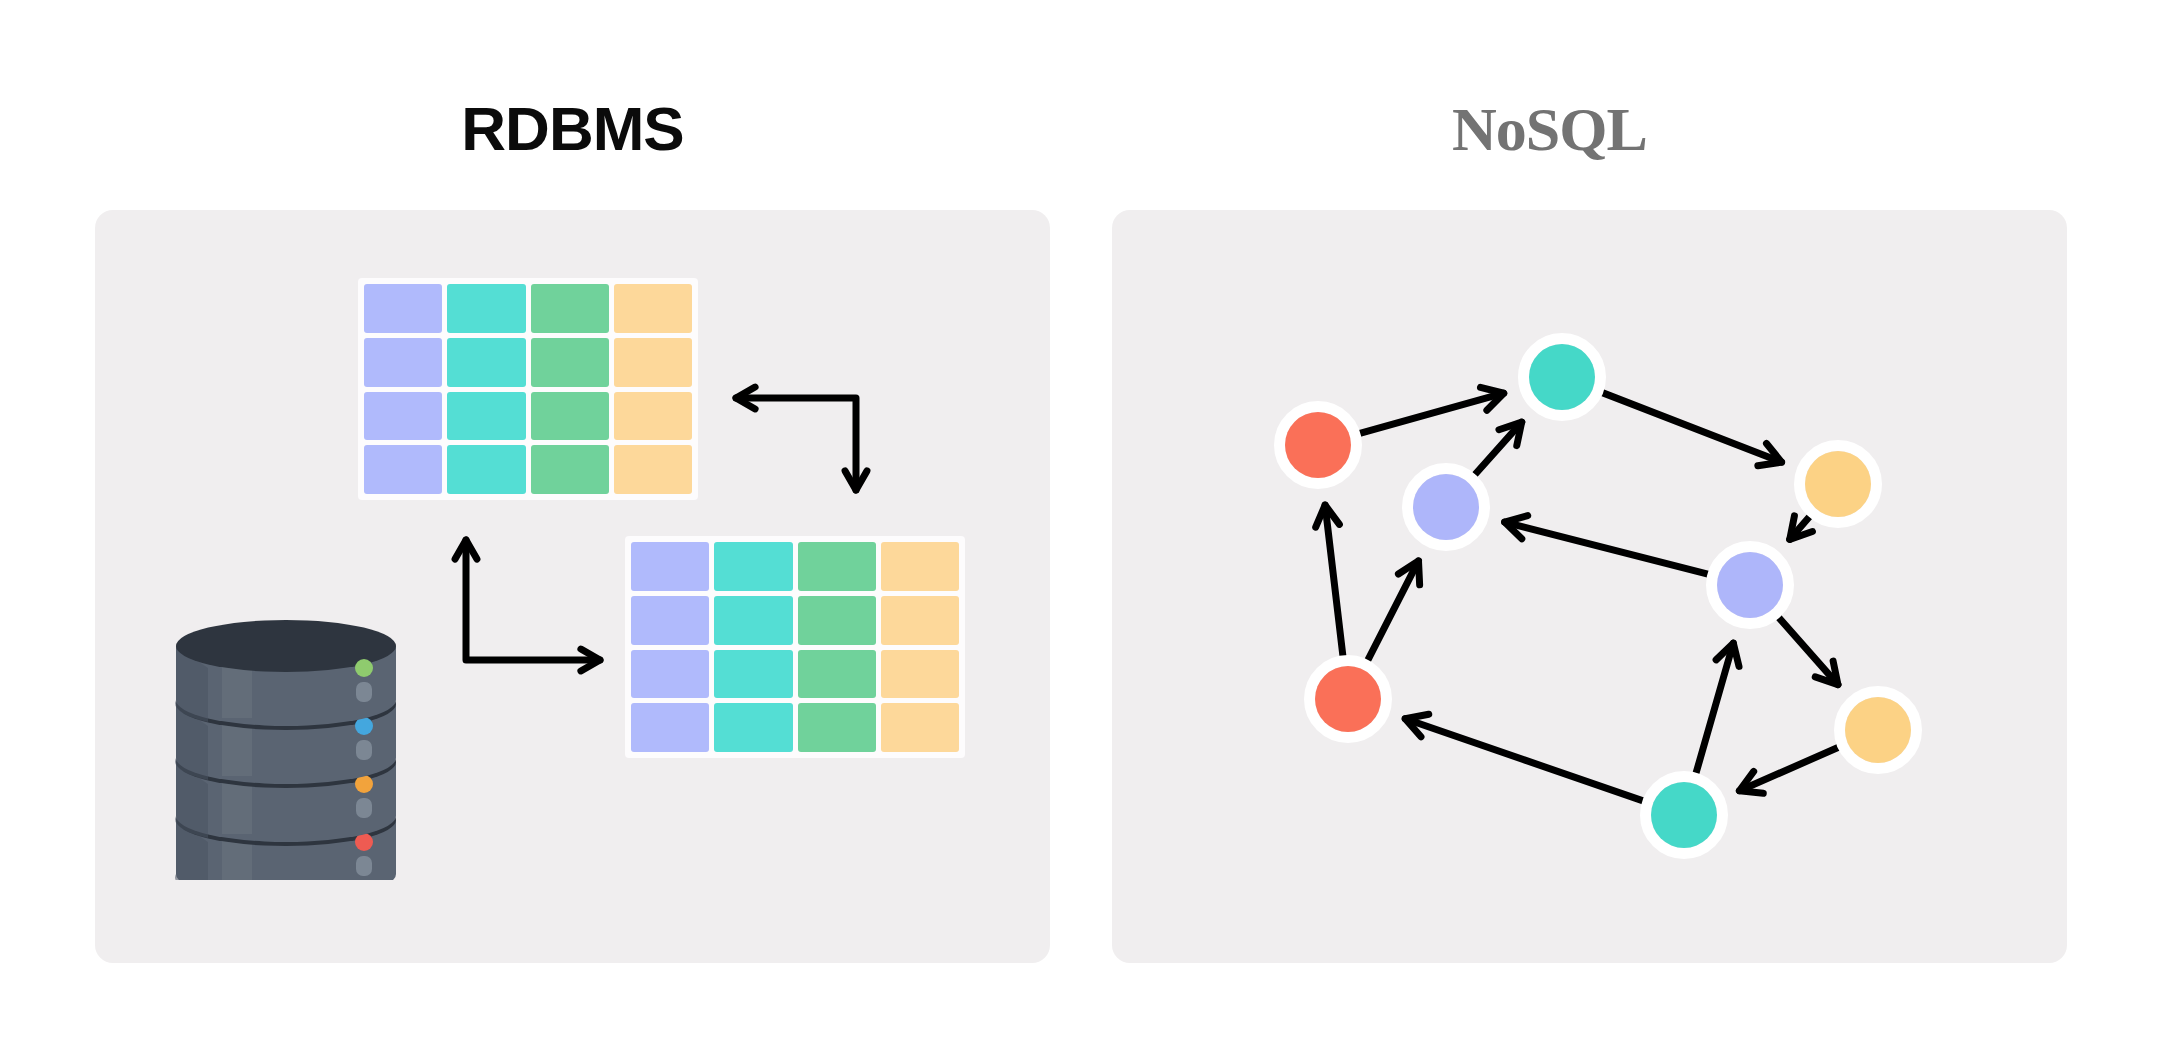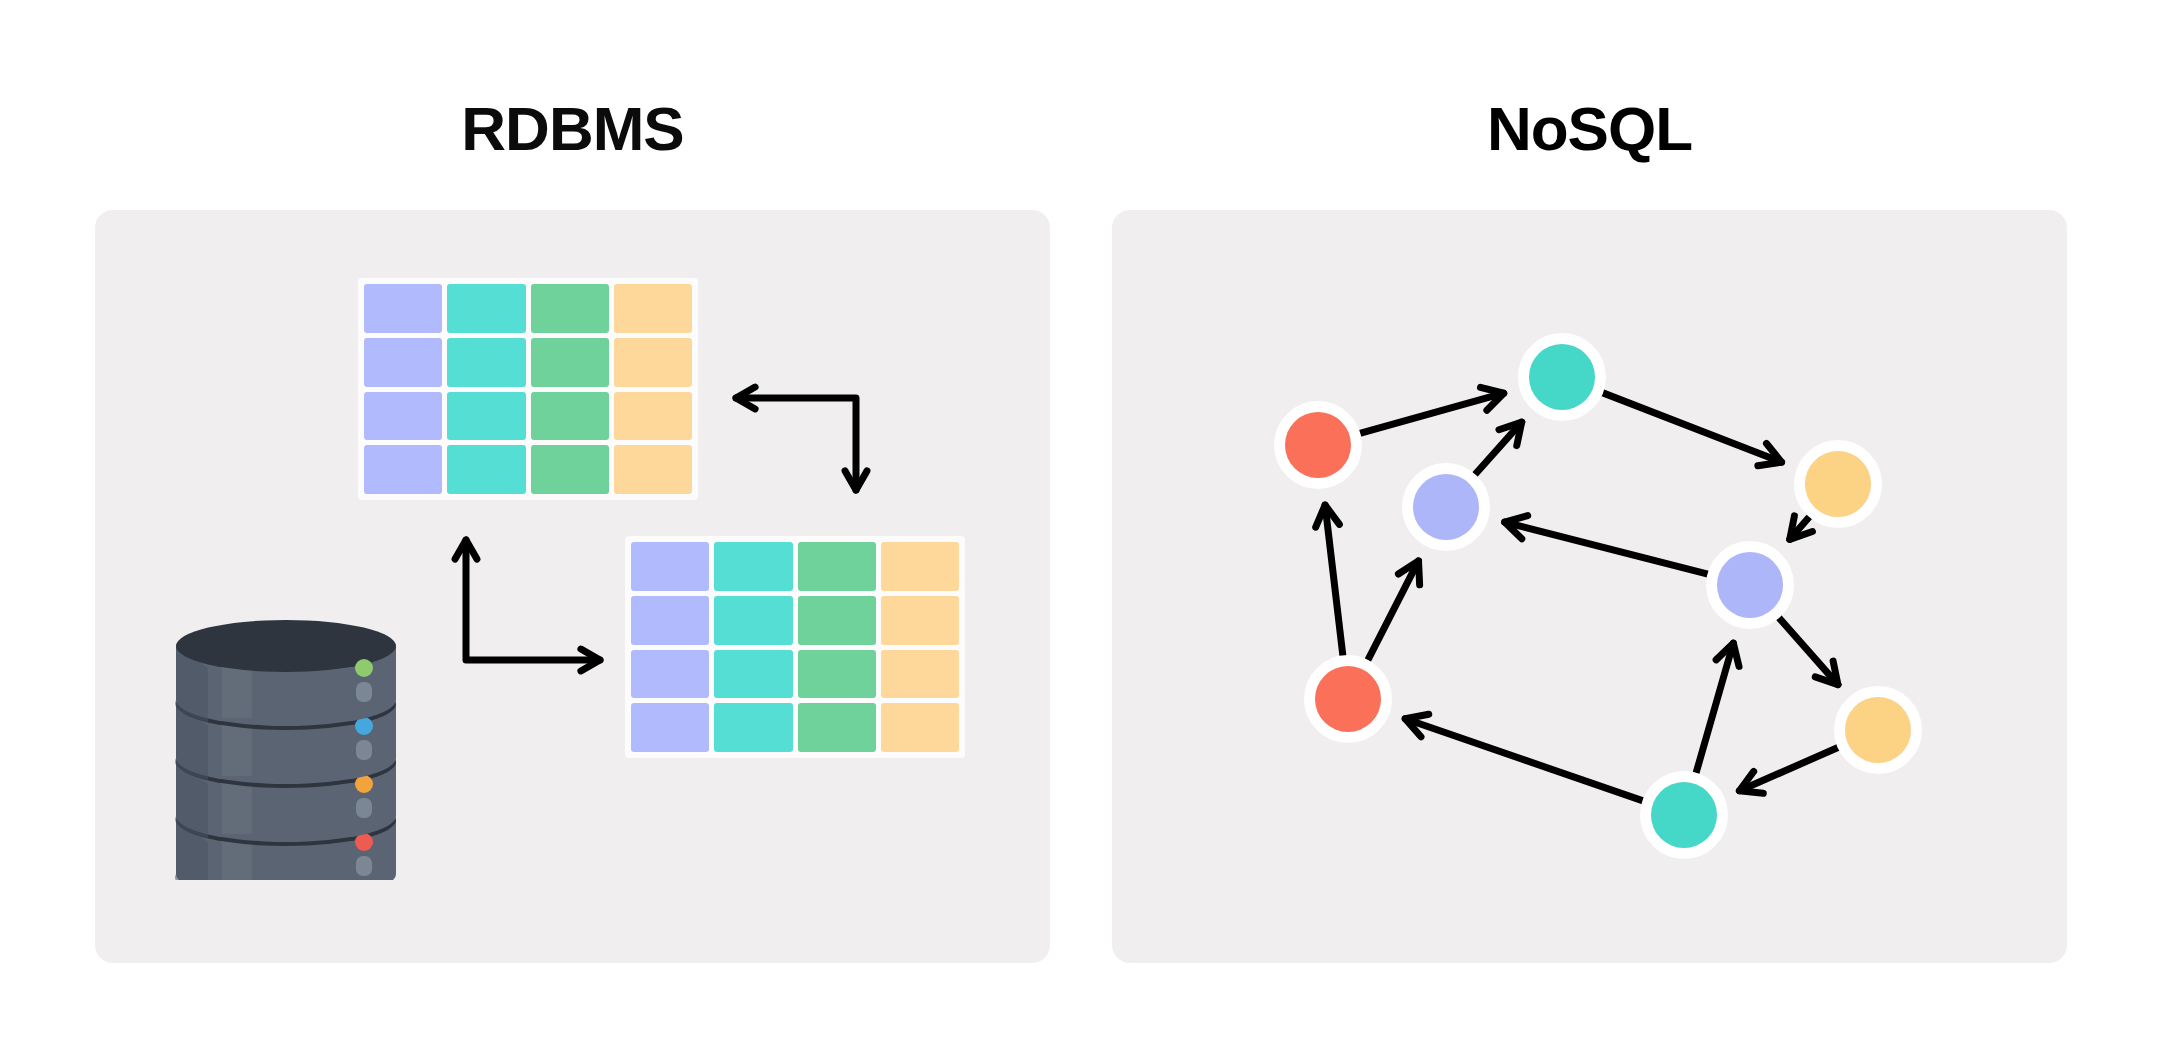--- a/index.html
+++ b/index.html
@@ -56,21 +56,21 @@
 </style>
 </head>
 <body>
 
 <div id="canvas">
 
   <div class="panel" id="panel-rdbms" style="left: 95px; top: 210px; width: 955px; height: 753px; background: rgb(240, 238, 239);"></div>
   <div class="panel" id="panel-nosql" style="left: 1112px; top: 210px; width: 955px; height: 753px; background: rgb(240, 238, 239);"></div>
 
   <div class="panel-title" id="title-rdbms" style="left: 95px; width: 955px; color: rgb(11, 11, 11);">RDBMS</div>
-  <div class="panel-title" id="title-nosql" style="left: 1112px; width: 955px; color: #000000;">NoSQL</div>
+  <div class="panel-title" id="title-nosql" style="left: 1072px; width: 955px; color: #737373; font-family: Liberation Serif, serif;">NoSQL</div>
 
   <div class="table-grid" id="table-1" style="left: 358px; top: 278px; width: 340px; height: 222px; background: rgb(253, 252, 253); grid-template-columns: repeat(4, 1fr); grid-template-rows: repeat(4, 1fr);">
       <div class="cell" style="background: rgb(176, 186, 252);"></div>
       <div class="cell" style="background: rgb(84, 222, 212);"></div>
       <div class="cell" style="background: rgb(112, 210, 155);"></div>
       <div class="cell" style="background: rgb(253, 216, 154);"></div>
       <div class="cell" style="background: rgb(176, 186, 252);"></div>
       <div class="cell" style="background: rgb(84, 222, 212);"></div>
       <div class="cell" style="background: rgb(112, 210, 155);"></div>
       <div class="cell" style="background: rgb(253, 216, 154);"></div>

